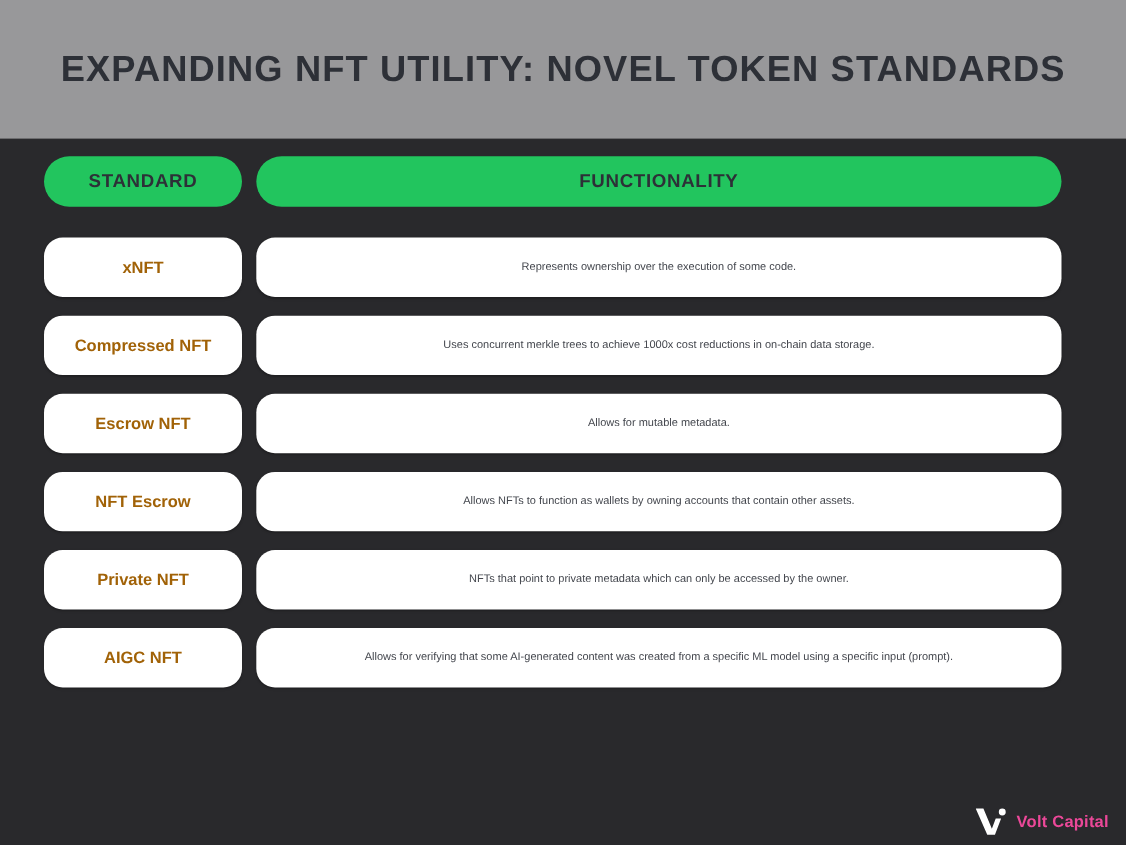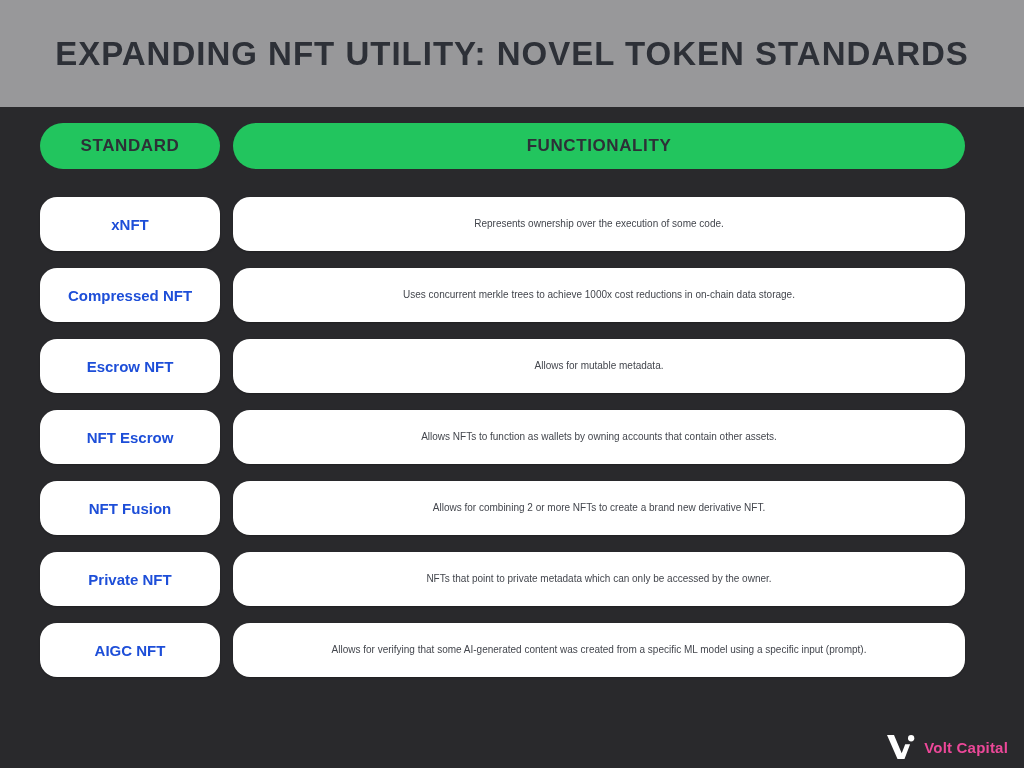--- a/index.html
+++ b/index.html
@@ -6,21 +6,21 @@
   html, body { width: 1024px; height: 768px; }
   body {
     background: #29292c;
     font-family: "Liberation Sans", sans-serif;
     position: relative;
     overflow: hidden;
   }
 
   
   .banner {
-    height: 107px;
+    height: 126px;
     background: #98989a;
     display: flex;
     align-items: center;
     justify-content: center;
   }
   .banner h1 {
     color: #2d3037;
     font-size: 33px;
     font-weight: bold;
     letter-spacing: 1px;
@@ -66,21 +66,21 @@
     font-weight: bold;
     font-size: 17px;
     letter-spacing: 0.6px;
   }
   .pill-white {
     background: #ffffff;
     border-radius: 17px;
     box-shadow: 0 1px 2px rgba(0,0,0,0.25);
   }
   .cell-left.pill-white {
-    color: #1d4ed8;
+    color: #a16207;
     font-weight: bold;
     font-size: 15px;
   }
   .cell-right.pill-white {
     color: #43464d;
     font-size: 10px;
     line-height: 1.45;
   }
 
   
@@ -127,24 +127,20 @@
   <div class="trow">
     <div class="cell-left pill-white">Escrow NFT</div>
     <div class="cell-right pill-white">Allows for mutable metadata.</div>
   </div>
 
   <div class="trow">
     <div class="cell-left pill-white">NFT Escrow</div>
     <div class="cell-right pill-white">Allows NFTs to function as wallets by owning accounts that contain other assets.</div>
   </div>
 
-  <div class="trow">
-    <div class="cell-left pill-white">NFT Fusion</div>
-    <div class="cell-right pill-white">Allows for combining 2 or more NFTs to create a brand new derivative NFT.</div>
-  </div>
 
   <div class="trow">
     <div class="cell-left pill-white">Private NFT</div>
     <div class="cell-right pill-white">NFTs that point to private metadata which can only be accessed by the owner.</div>
   </div>
 
   <div class="trow">
     <div class="cell-left pill-white">AIGC NFT</div>
     <div class="cell-right pill-white">Allows for verifying that some AI-generated content was created from a specific ML model using a specific input (prompt).</div>
   </div>

